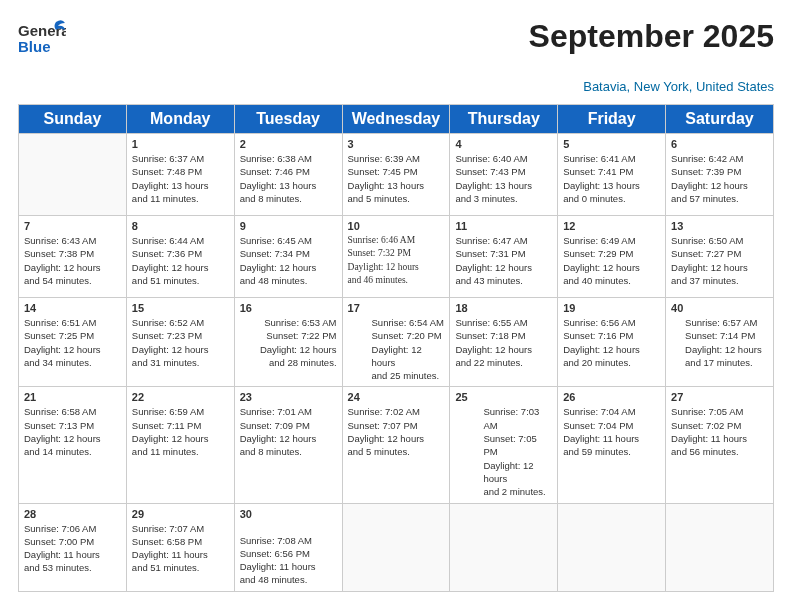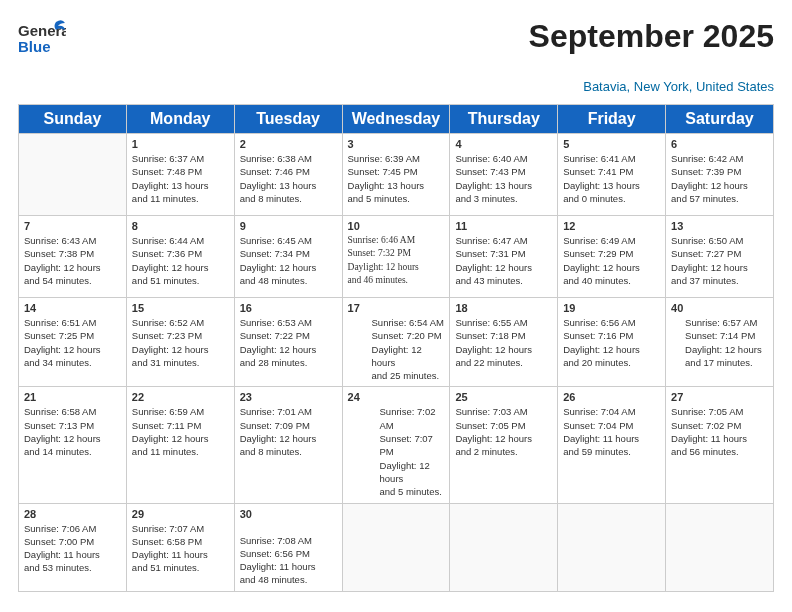--- a/index.html
+++ b/index.html
@@ -217,21 +217,21 @@
           </td>
           <td>
             <span class="day-num">15</span>
             <div class="cell-info" style="white-space: pre-line;">Sunrise: 6:52 AM
 Sunset: 7:23 PM
 Daylight: 12 hours
 and 31 minutes.</div>
           </td>
           <td>
             <span class="day-num">16</span>
-            <div class="cell-info" style="white-space: pre-line;">Sunrise: 6:53 AM
+            <div class="cell-info" style="white-space: pre-line; text-align: right;">Sunrise: 6:53 AM
 Sunset: 7:22 PM
 Daylight: 12 hours
 and 28 minutes.</div>
           </td>
           <td>
             <span class="day-num">17</span>
             <div class="cell-info" style="white-space: pre-line; margin-left: 24px;">Sunrise: 6:54 AM
 Sunset: 7:20 PM
 Daylight: 12 hours
 and 25 minutes.</div>
@@ -275,28 +275,28 @@
           </td>
           <td>
             <span class="day-num">23</span>
             <div class="cell-info" style="white-space: pre-line;">Sunrise: 7:01 AM
 Sunset: 7:09 PM
 Daylight: 12 hours
 and 8 minutes.</div>
           </td>
           <td>
             <span class="day-num">24</span>
-            <div class="cell-info" style="white-space: pre-line; margin-left: 32px;">Sunrise: 7:02 AM
+            <div class="cell-info" style="white-space: pre-line;">Sunrise: 7:02 AM
 Sunset: 7:07 PM
 Daylight: 12 hours
 and 5 minutes.</div>
           </td>
           <td>
             <span class="day-num">25</span>
-            <div class="cell-info" style="white-space: pre-line;">Sunrise: 7:03 AM
+            <div class="cell-info" style="white-space: pre-line; margin-left: 28px;">Sunrise: 7:03 AM
 Sunset: 7:05 PM
 Daylight: 12 hours
 and 2 minutes.</div>
           </td>
           <td>
             <span class="day-num">26</span>
             <div class="cell-info" style="white-space: pre-line;">Sunrise: 7:04 AM
 Sunset: 7:04 PM
 Daylight: 11 hours
 and 59 minutes.</div>

